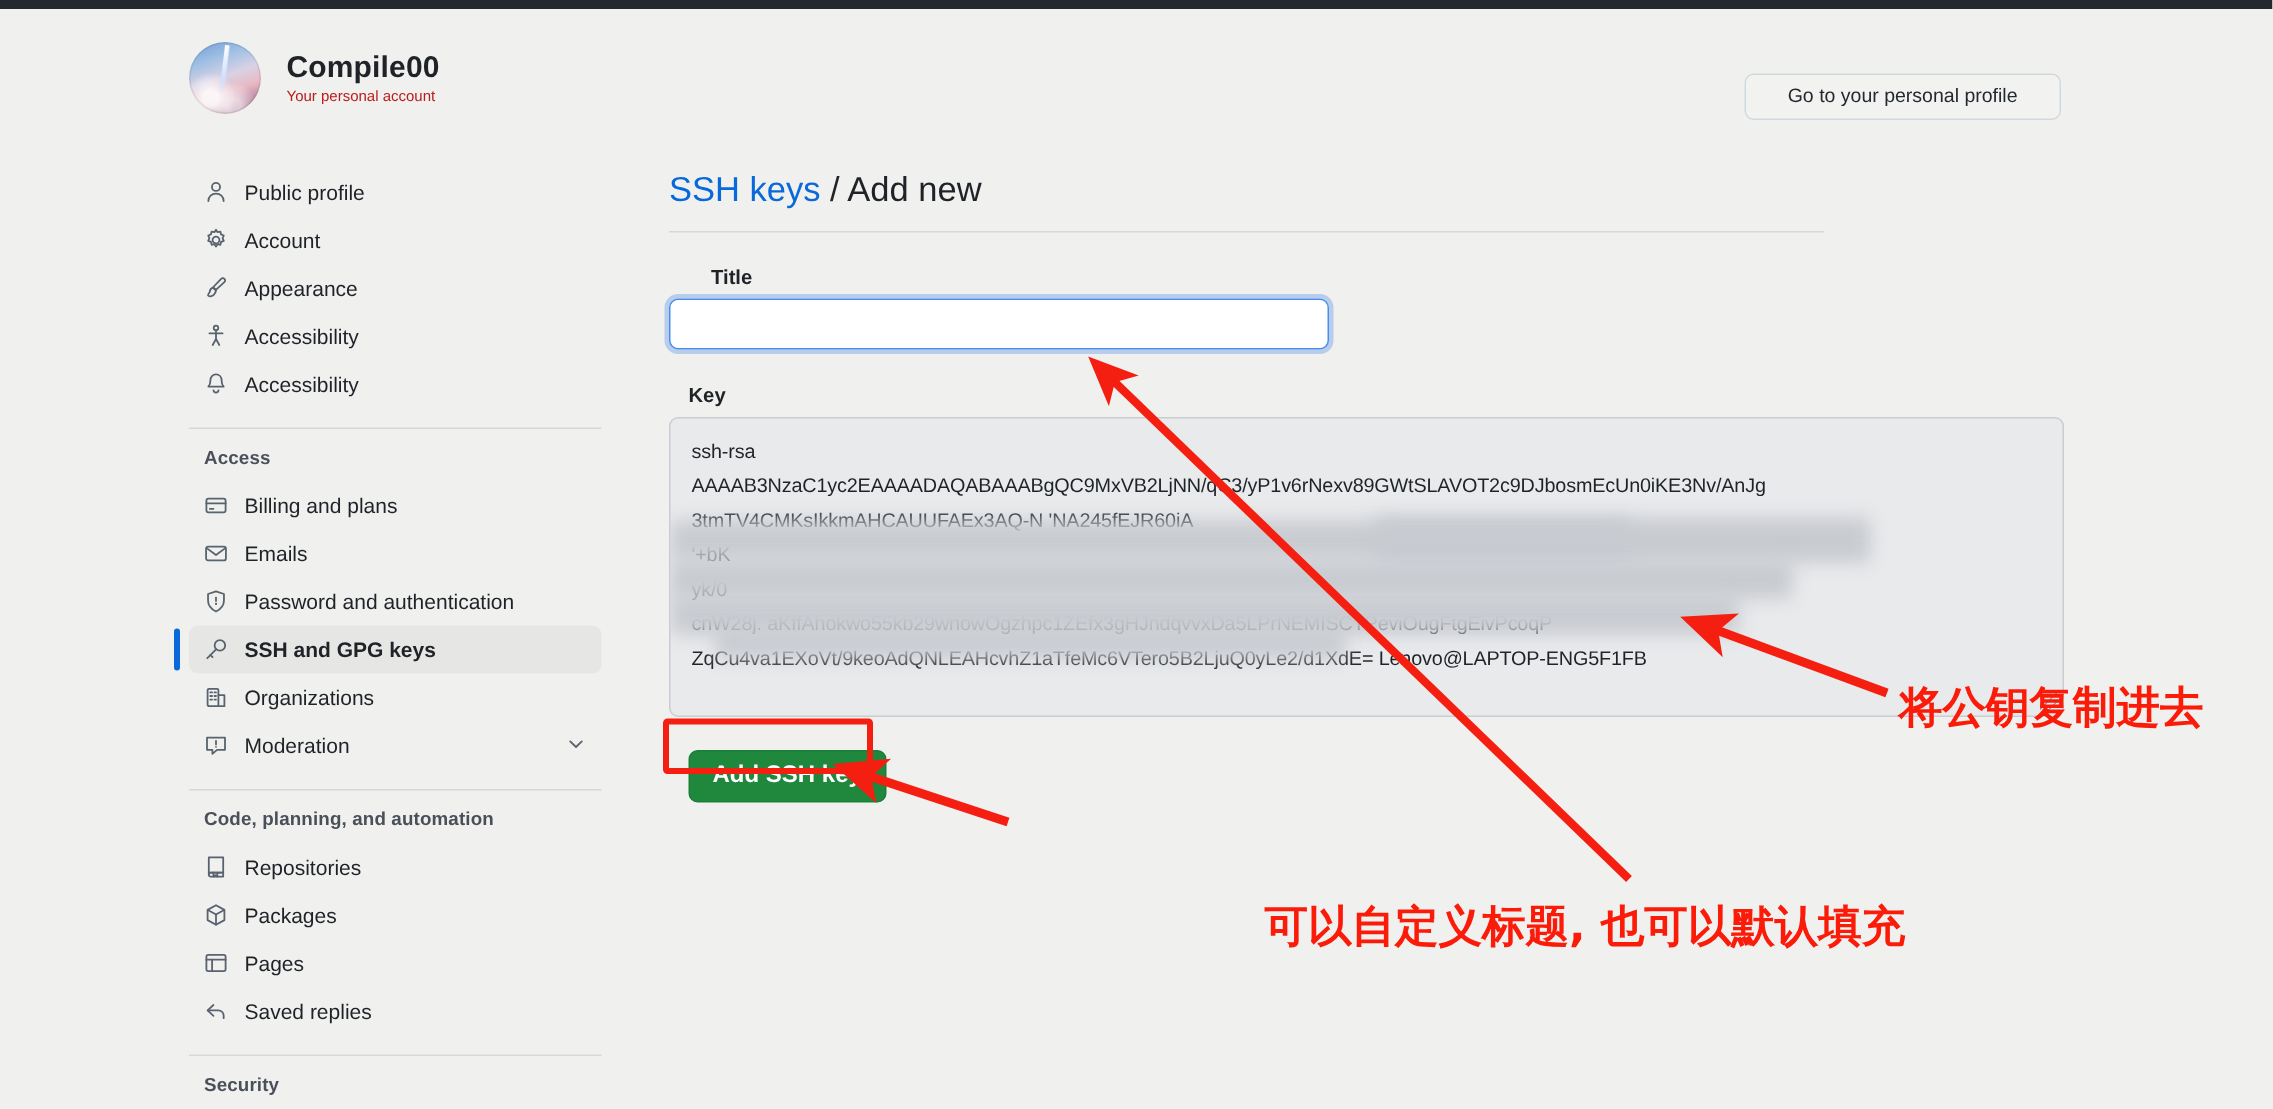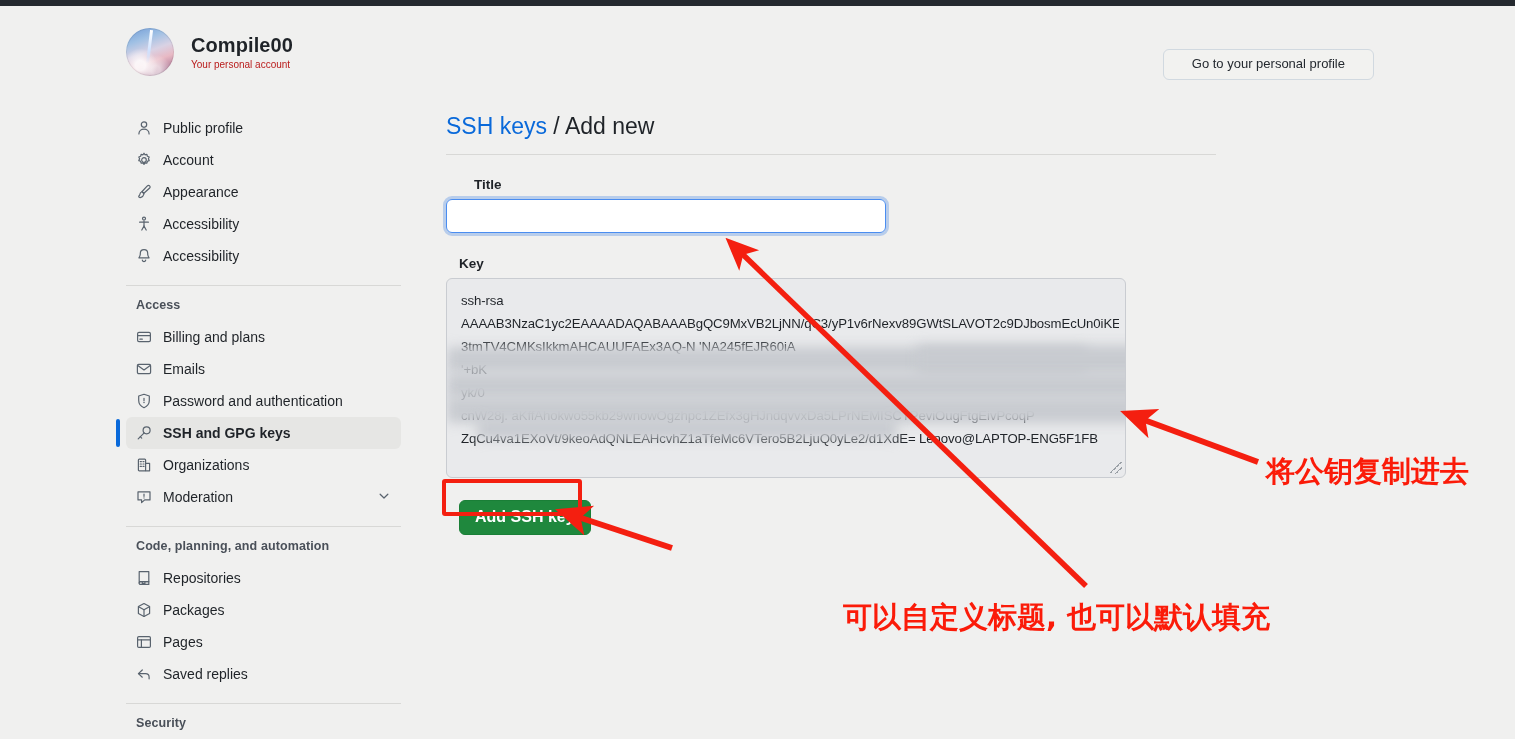--- a/index.html
+++ b/index.html
@@ -84,21 +84,21 @@
     background:#ffffff; outline:3px solid rgba(80,140,230,.35);
     font-size:14px; color:#1f2328; padding:0 11px;
     font-family:inherit;
   }
   .title-field-box{ position:relative; margin-left:0; }
 
   .key-label{ font-size:13.5px; font-weight:700; color:#1f2328; margin:23px 0 7px 13px; }
 
   .keybox{
     position:relative;
-    width:680px; height:200px;
+    width:930px; height:200px;
     background:#e9eaec;
     border:1px solid #c9ccd1; border-radius:6px;
     overflow:hidden;
   }
   .keytext{
     position:absolute; left:14px; top:10px; right:6px;
     font-size:13.2px; line-height:23px; color:#1f2328;
     white-space:nowrap; font-family:"Liberation Sans","DejaVu Sans",sans-serif;
     letter-spacing:-.1px;
   }

